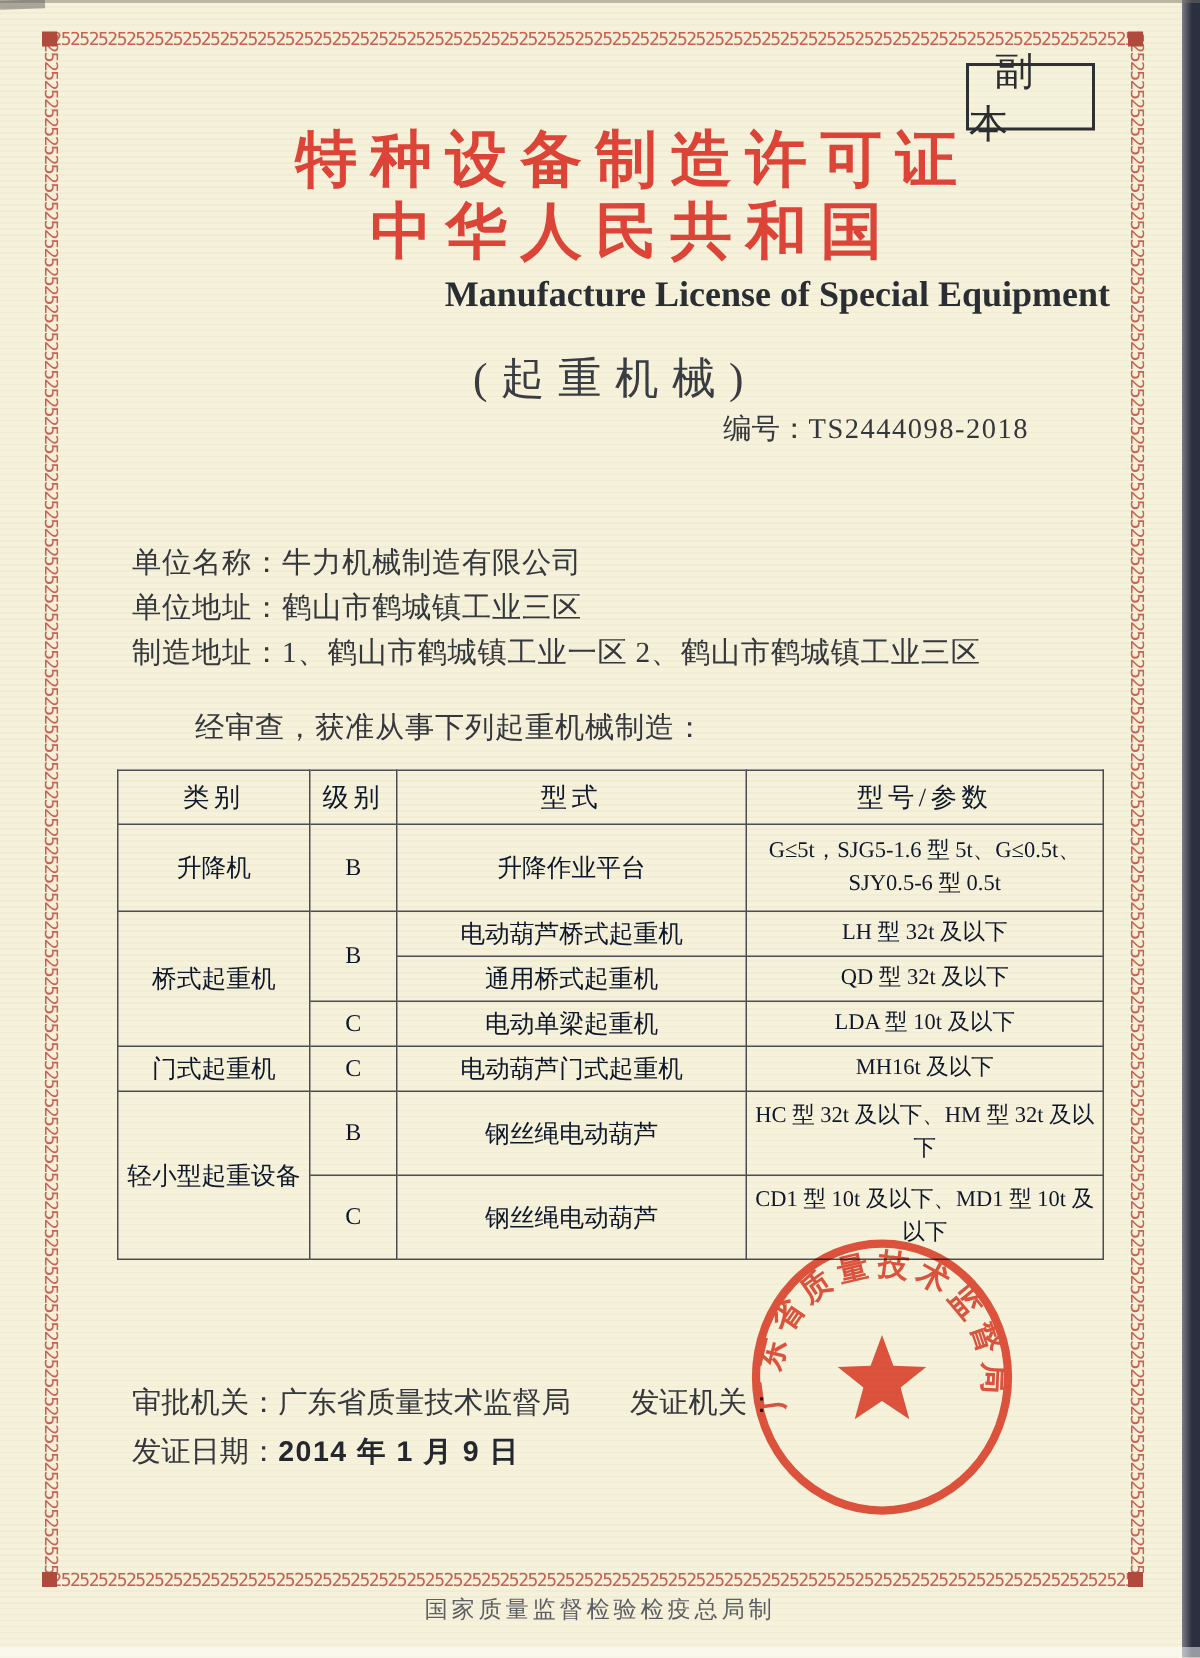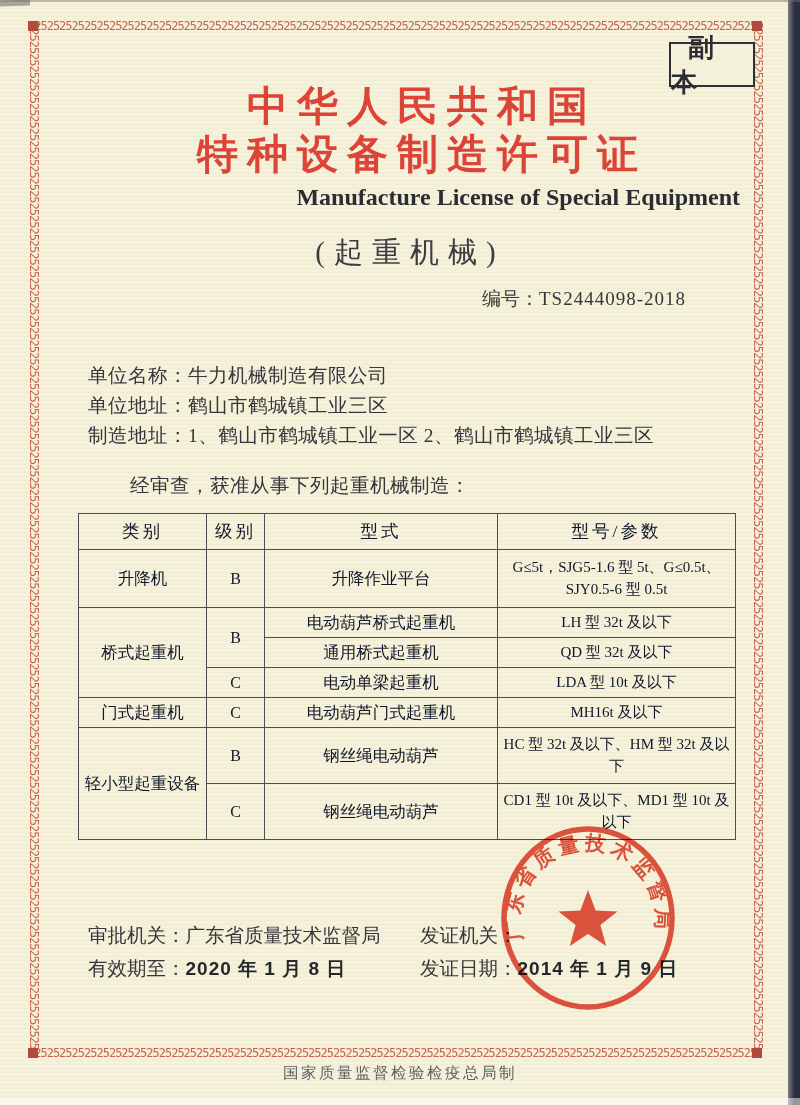--- a/index.html
+++ b/index.html
@@ -23,42 +23,42 @@
   .m-top{left:28px;top:21px;width:734px;height:11px;}
   .m-bottom{left:28px;top:1048px;width:734px;height:11px;}
   .m-left,.m-right{width:1027px;height:11px;transform-origin:0 0;transform:rotate(90deg);}
   .m-left{left:39px;top:22px;}
   .m-right{left:763px;top:22px;}
   .corner{position:absolute;width:10px;height:10px;background:#b04a3c;}
   .c-tl{left:28px;top:21px;} .c-tr{left:752px;top:21px;}
   .c-bl{left:28px;top:1048px;} .c-br{left:752px;top:1048px;}
   
   .copy-badge{
-    position:absolute;left:669px;top:42px;width:82px;height:41px;
+    position:absolute;left:644px;top:42px;width:82px;height:41px;
     border:2.5px solid #2e3034;display:flex;align-items:center;justify-content:center;
-    font-size:26px;font-weight:bold;color:#2b2d31;letter-spacing:17px;text-indent:17px;
+    font-size:26px;font-weight:normal;color:#2b2d31;letter-spacing:17px;text-indent:17px;
     background:rgba(255,255,255,.08);
   }
   
   .head{position:absolute;left:60px;top:82px;width:680px;text-align:center;}
   .title-cn{
     margin:0;font-size:41px;line-height:48px;font-weight:bold;
     color:#dc4437;letter-spacing:9px;transform:translateX(22px);
     font-family:"Liberation Sans","DejaVu Sans",sans-serif;
   }
   .title-en{
     margin:4px 0 0 0;font-size:24px;line-height:31px;font-weight:bold;color:#2a2e33;
     font-family:"Liberation Serif","DejaVu Serif",serif;
     text-align:right;
   }
   .subtitle{
     margin-top:20px;font-size:29px;color:#393d42;letter-spacing:9px;
     transform:translateX(10px);
   }
-  .serial-line{margin-top:13px;text-align:right;padding-right:54px;font-size:19px;color:#34383c;}
+  .serial-line{text-align:right;padding-right:54px;font-size:19px;color:#34383c;}
   .serial-line .val{letter-spacing:1px;}
   
   .info{position:absolute;left:88px;top:361px;width:640px;font-size:19.5px;line-height:30px;color:#34373c;letter-spacing:.5px;}
   .info .row{white-space:nowrap;}
   .intro{margin-top:20px;text-indent:42px;}
   
   table.lic{
     position:absolute;left:78px;top:513px;width:657px;
     border-collapse:collapse;table-layout:fixed;
     font-size:16.5px;color:#0f172a;
@@ -113,22 +113,22 @@
 <div class="meander m-left">5252525252525252525252525252525252525252525252525252525252525252525252525252525252525252525252525252525252525252525252525252525252525252525252525252525252525252525252525252525252525252525252525252525252525252525252525252</div>
 <div class="meander m-right">5252525252525252525252525252525252525252525252525252525252525252525252525252525252525252525252525252525252525252525252525252525252525252525252525252525252525252525252525252525252525252525252525252525252525252525252525252</div>
 <div class="corner c-tl"></div>
 <div class="corner c-tr"></div>
 <div class="corner c-bl"></div>
 <div class="corner c-br"></div>
 
 <div class="copy-badge">副本</div>
 
 <div class="head">
+  <h1 class="title-cn">特种设备制造许可证</h1>
   <h1 class="title-cn">中华人民共和国</h1>
-  <h1 class="title-cn">特种设备制造许可证</h1>
   <div class="title-en">Manufacture License of Special Equipment</div>
   <div class="subtitle">(起重机械)</div>
   <div class="serial-line"><span>编号：</span><span class="val">TS2444098-2018</span></div>
 </div>
 
 <div class="info">
   <div class="row"><span>单位名称：</span><span>牛力机械制造有限公司</span></div>
   <div class="row"><span>单位地址：</span><span>鹤山市鹤城镇工业三区</span></div>
   <div class="row"><span>制造地址：</span><span>1、鹤山市鹤城镇工业一区 2、鹤山市鹤城镇工业三区</span></div>
   <div class="intro">经审查，获准从事下列起重机械制造：</div>
@@ -185,21 +185,20 @@
       <td class="grade">C</td>
       <td>钢丝绳电动葫芦</td>
       <td class="model">CD1 型 10t 及以下、MD1 型 10t 及以下</td>
     </tr>
   </tbody>
 </table>
 
 <div class="footer">
   <div><span>审批机关：</span><span>广东省质量技术监督局</span></div>
   <div><span>发证机关：</span></div>
-  <div><span>有效期至：</span><span class="date">2020 年 1 月 8 日</span></div>
   <div><span>发证日期：</span><span class="date">2014 年 1 月 9 日</span></div>
 </div>
 
 <svg class="seal" width="180" height="192" viewBox="0 0 180 192">
   <defs>
     <path id="sealArc" d="M 24.1,117.3 A 68,68 0 1 1 151.9,117.3" fill="none"></path>
   </defs>
   <ellipse cx="88" cy="94" rx="84" ry="89" fill="none" stroke="#e2402c" stroke-width="5.5"></ellipse>
   <path d="M88,66 L95.6,86.5 L117.5,87.4 L100.4,101 L106.2,122.1 L88,110 L69.8,122.1 L75.6,101 L58.5,87.4 L80.4,86.5 Z" fill="#e2402c"></path>
   <text><textPath href="#sealArc" startOffset="2">广东省质量技术监督局</textPath></text>

